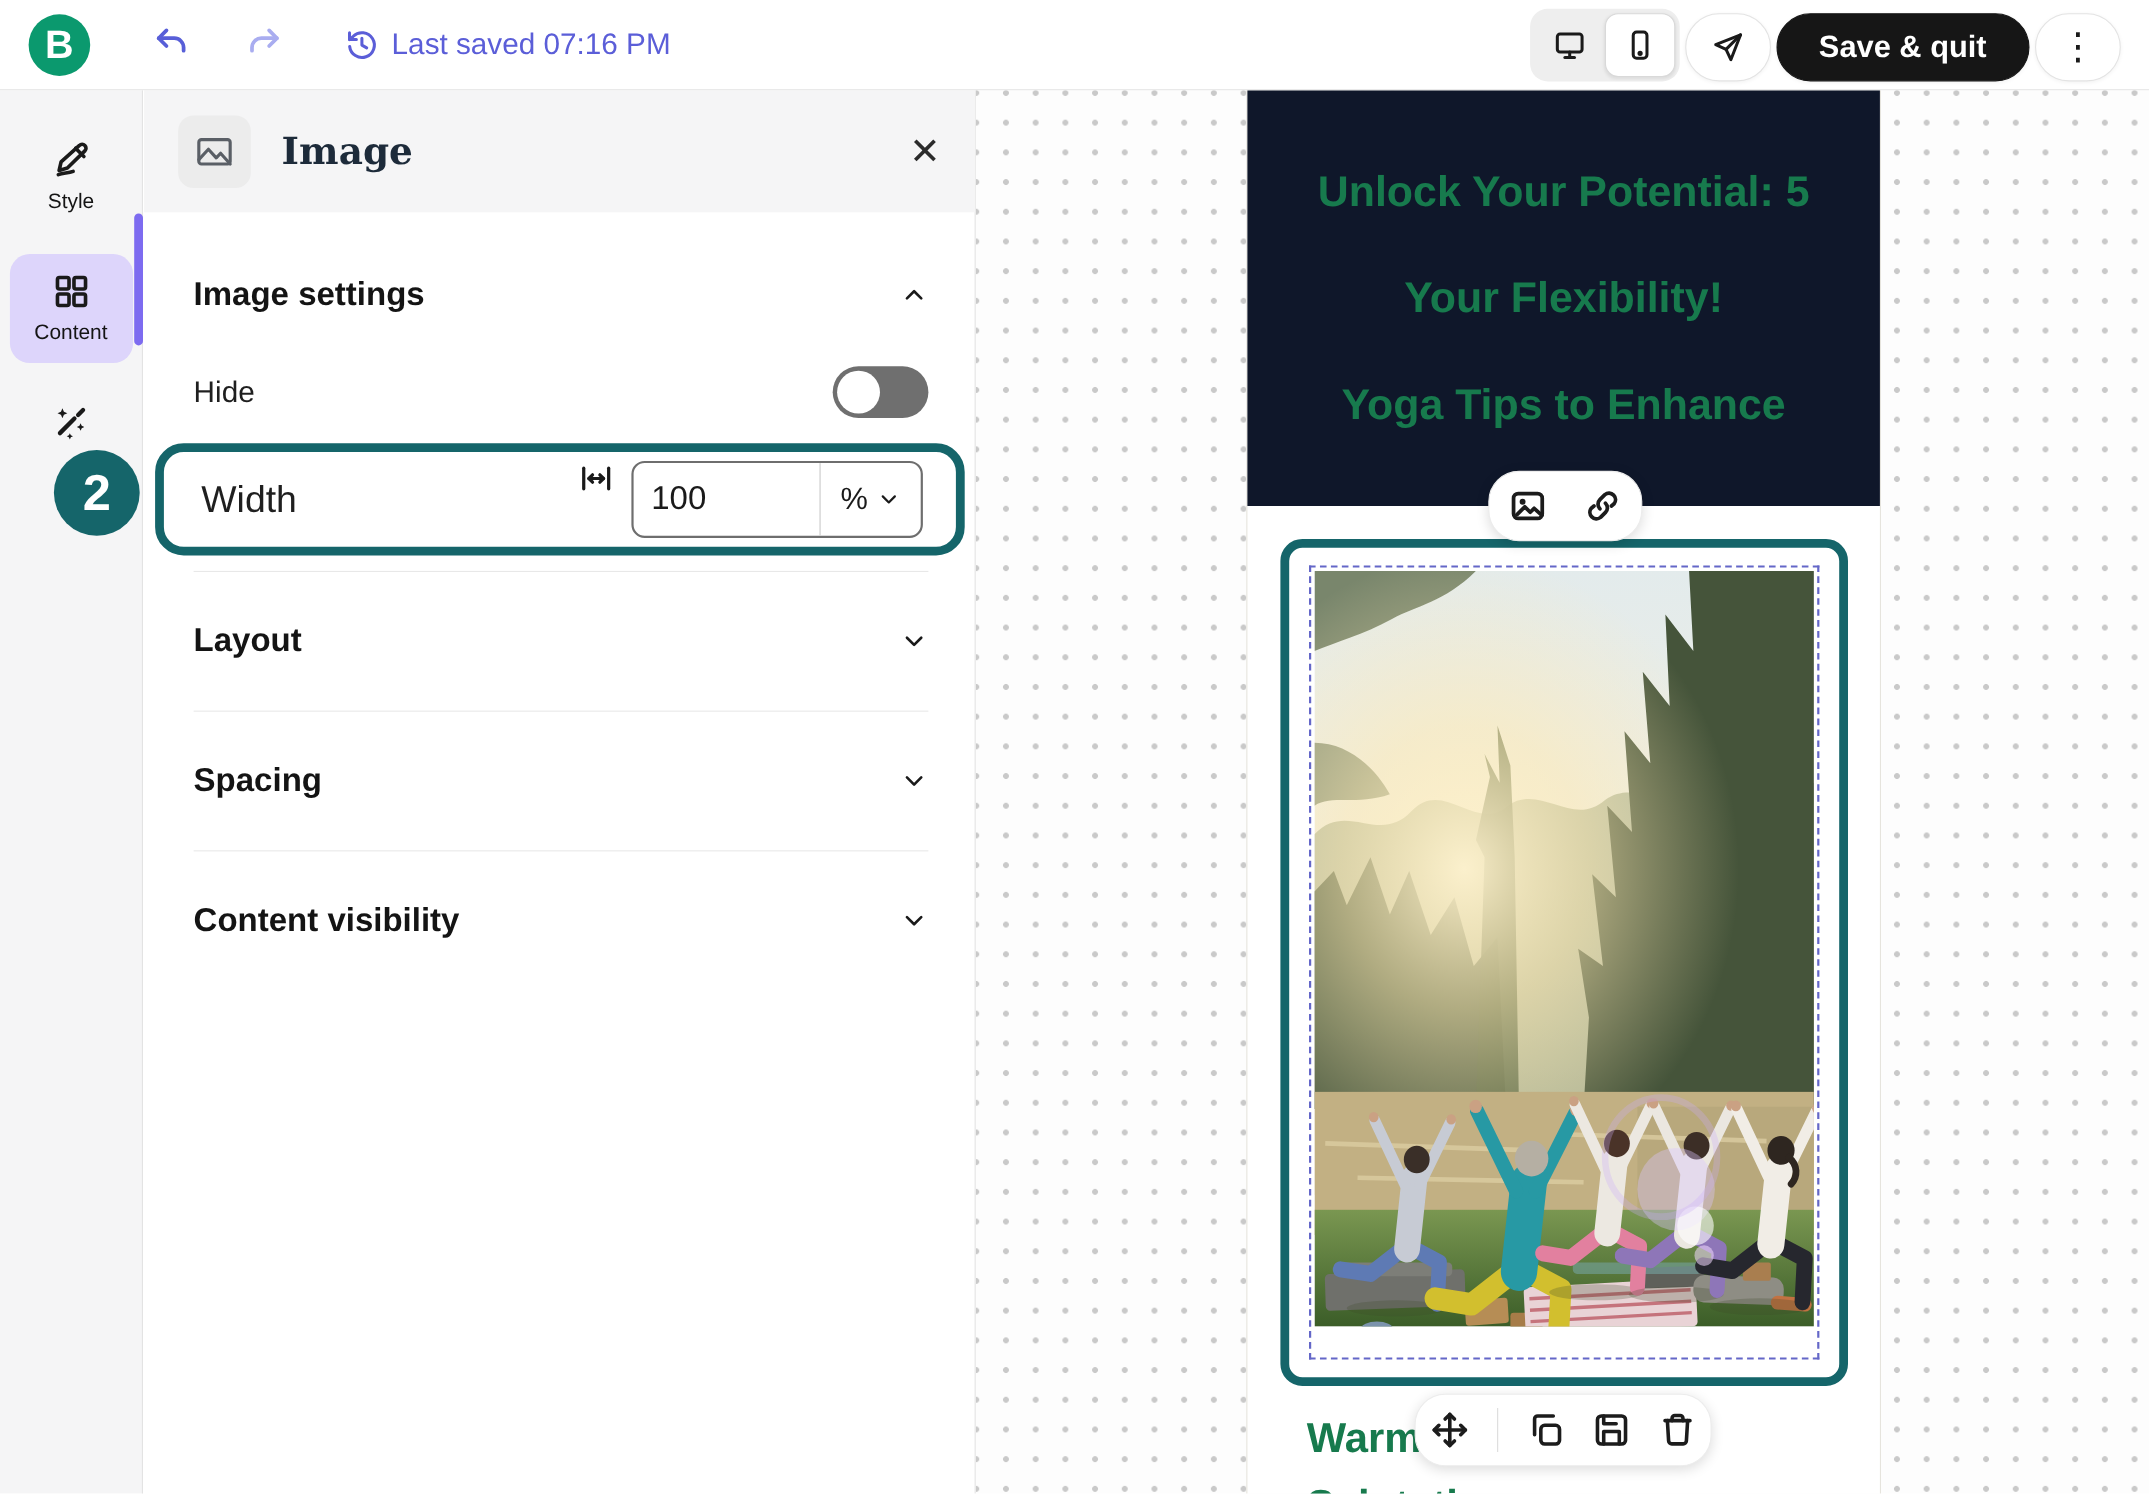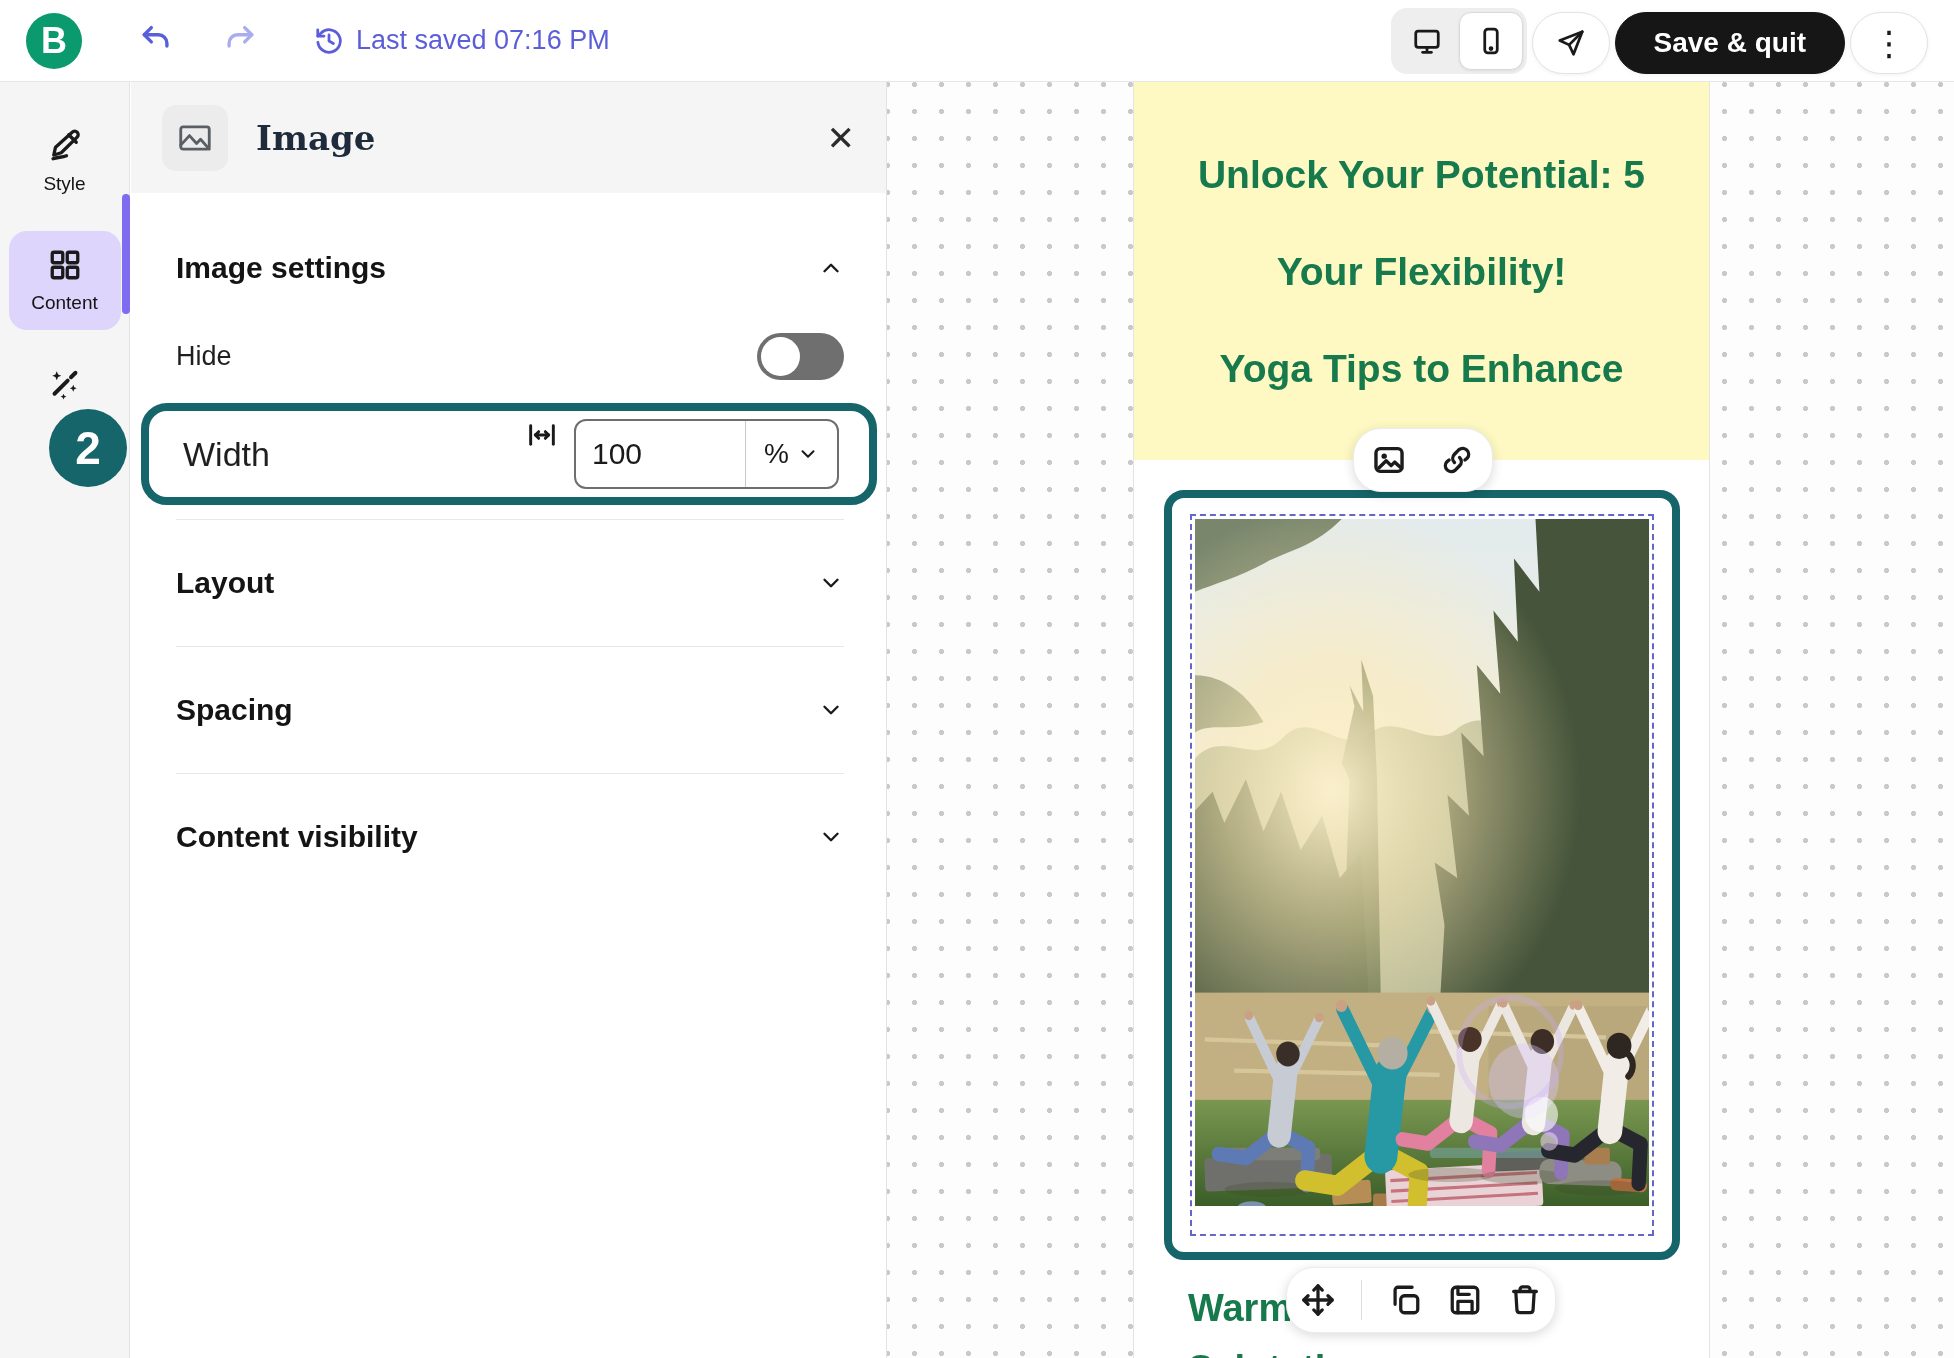--- a/index.html
+++ b/index.html
@@ -70,21 +70,21 @@
   .divider { border:none; border-top:1px solid #e8e8e8; margin-top:14px; }
   .divider.mid { margin-top:46px; }
   .sec-head.flow { margin-top:46px; }
 
   
   .canvas { position:absolute; top:82px; left:887px; right:0; bottom:0; background-color:#fdfdfd;
             background-image:radial-gradient(circle, #c9c9c9 2.4px, transparent 2.9px);
             background-size:27px 27px; background-position:14px 16px; }
   .email { position:absolute; left:246px; top:0; bottom:0; width:577px; background:#fff;
            border-left:1px solid #e6e4dd; border-right:1px solid #e6e4dd; }
-  .hero { height:378px; background:#fef9c3; text-align:center; padding-top:44px; }
+  .hero { height:378px; background:#0f172a; text-align:center; padding-top:44px; }
   .hero .hline { font-size:39px; font-weight:bold; color:#177a4d; line-height:97px; }
 
   .selection { position:absolute; left:30px; top:408px; width:516px; height:770px;
                border:8px solid #15656a; border-radius:20px; background:#fff; padding:16px 18px; z-index:1; }
   .dashed { width:100%; height:100%; border:2px dashed #6467c8; padding:3px 3px 0 3px; }
   .photo { width:100%; height:calc(100% - 28px); display:block; }
 
   .float-toolbar { position:absolute; background:#fff; border:1px solid #ececec; border-radius:28px;
                    box-shadow:0 3px 12px rgba(0,0,0,.14); display:flex; align-items:center;
                    justify-content:center; z-index:3; }

